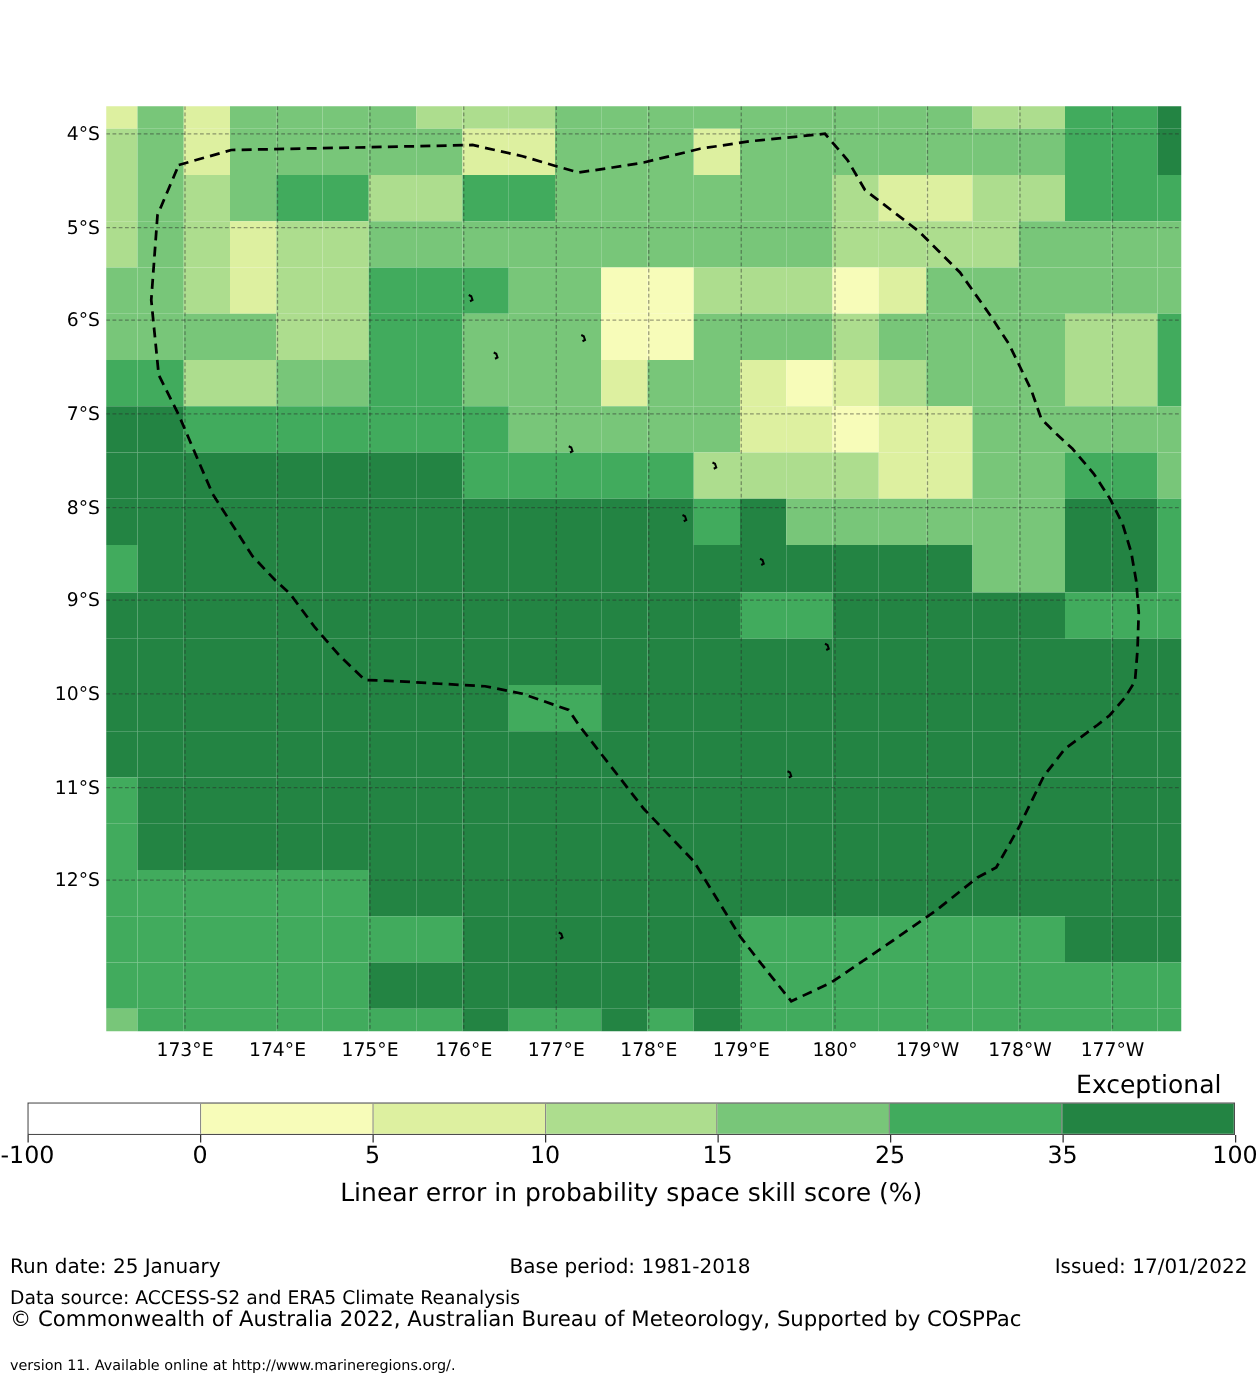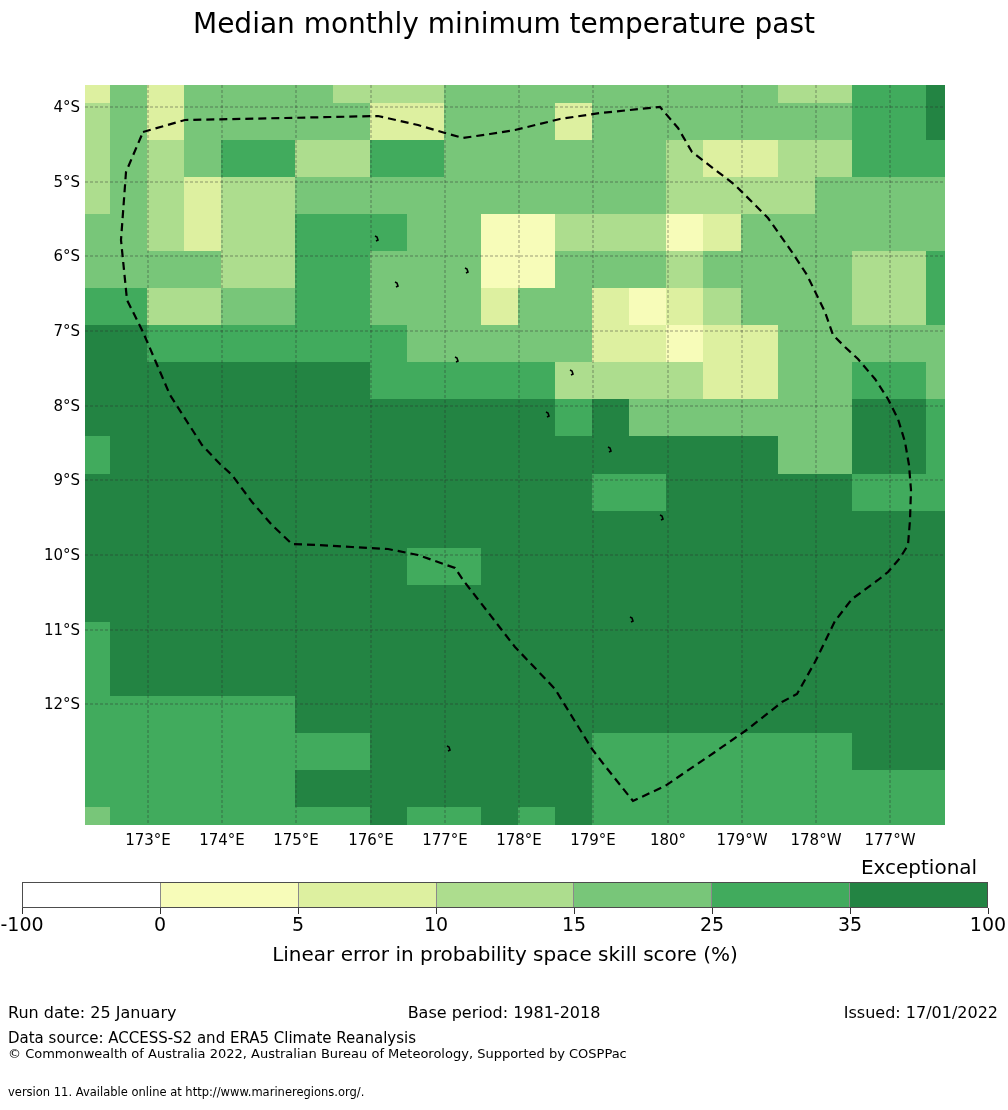--- a/index.html
+++ b/index.html
@@ -21,30 +21,29 @@
   .cbar div:last-child{border-right:none;}
   .cbtick{position:absolute;top:908px;width:1px;height:6px;background:#333;}
   .cblabel{position:absolute;top:913px;width:80px;text-align:center;font-size:19px;}
   .region-label{position:absolute;top:855px;width:220px;text-align:center;font-size:20px;}
   .cbar-title{position:absolute;top:942px;left:0;width:1010px;text-align:center;font-size:20px;}
   .foot-row{position:absolute;top:1003px;left:0;width:1008px;font-size:16px;}
   .foot-left{position:absolute;left:8px;top:0;}
   .foot-center{position:absolute;left:0;width:1008px;text-align:center;top:0;}
   .foot-right{position:absolute;right:10px;top:0;}
   .src{position:absolute;left:8px;top:1029px;font-size:15px;}
-  .copy{position:absolute;left:8px;top:1046px;font-size:13px;}
+  .copy{position:absolute;left:8px;top:1046px;font-size:17px;}
   .shape1{position:absolute;left:8px;top:1070px;font-size:11.5px;}
   .shape2{position:absolute;left:8px;top:1085px;font-size:11.5px;}
 </style>
 </head>
 <body>
 
 <div class="fig">
   <div class="title">
-    <div>Median monthly minimum temperature past</div>
   </div>
 
   <div class="map">
     <div class="cells" id="cells">
         <div style="background: rgb(221, 240, 160);"></div>
         <div style="background: rgb(120, 198, 121);"></div>
         <div style="background: rgb(221, 240, 160);"></div>
         <div style="background: rgb(120, 198, 121);"></div>
         <div style="background: rgb(120, 198, 121);"></div>
         <div style="background: rgb(120, 198, 121);"></div>

